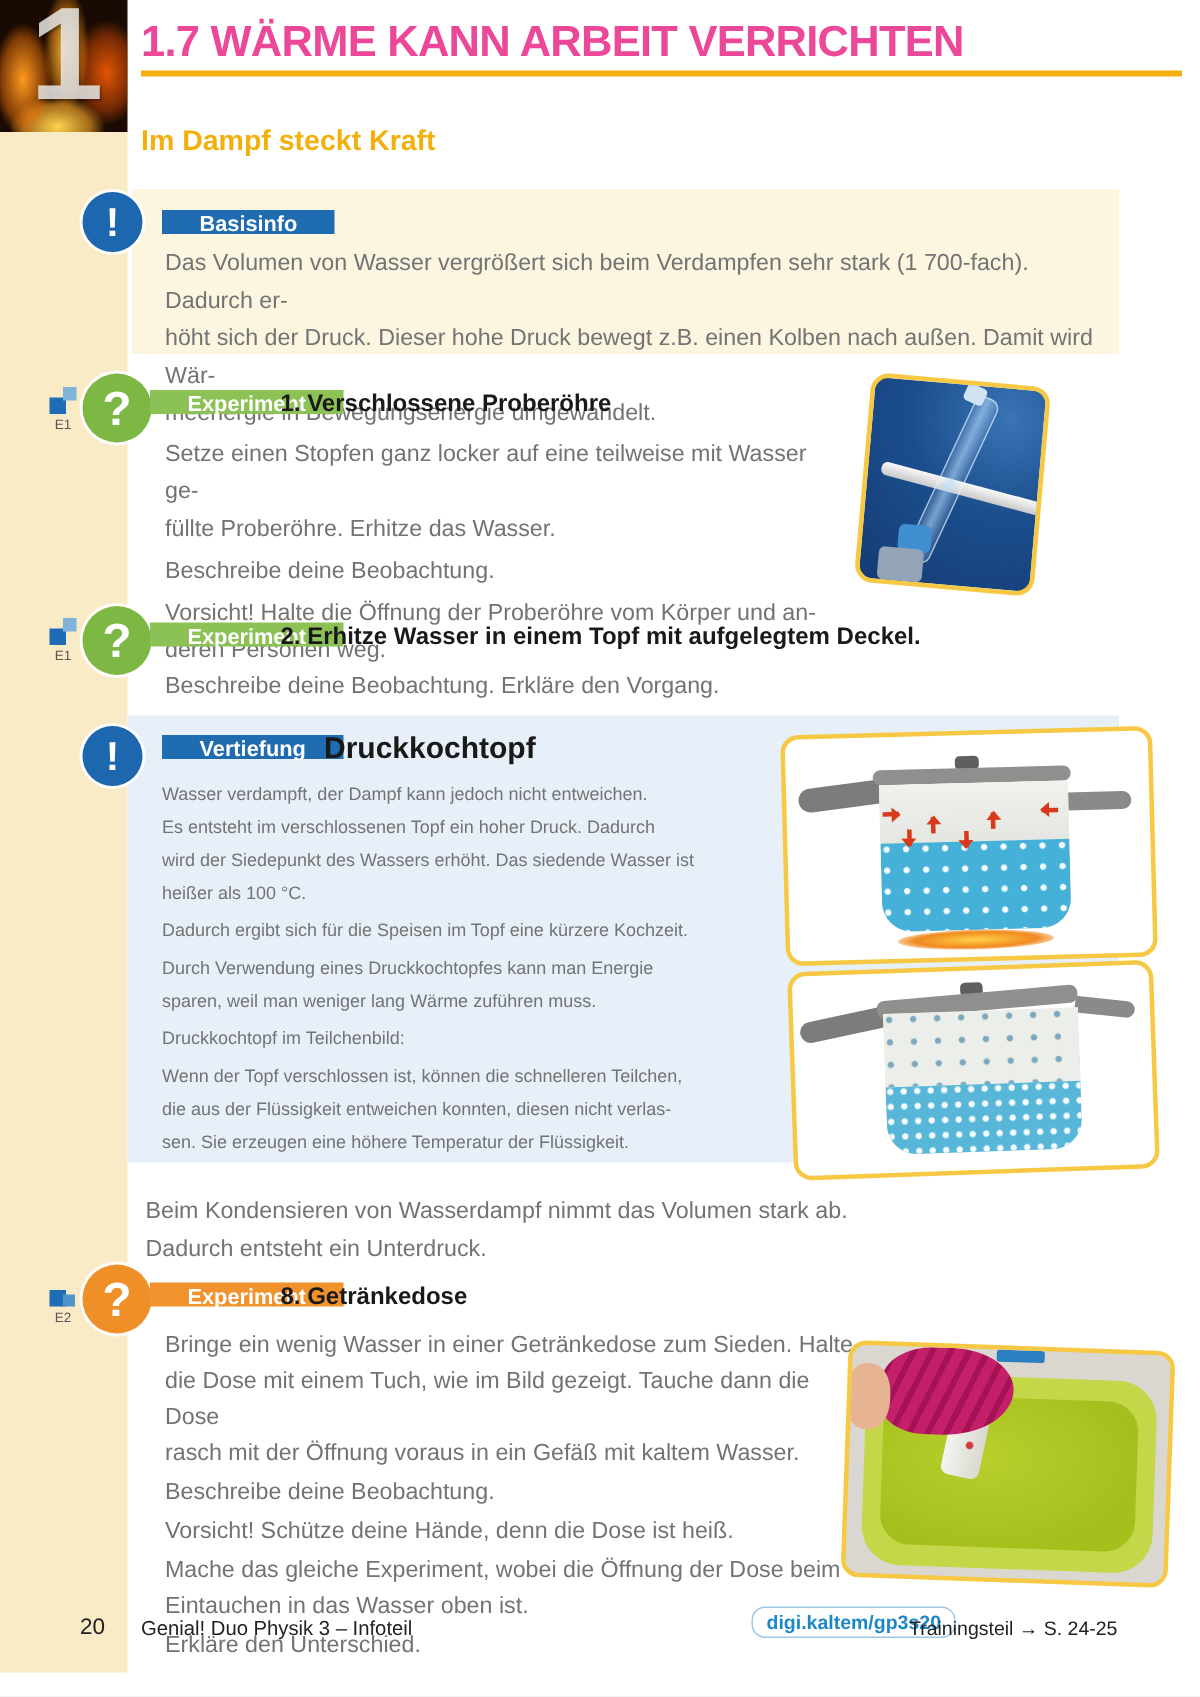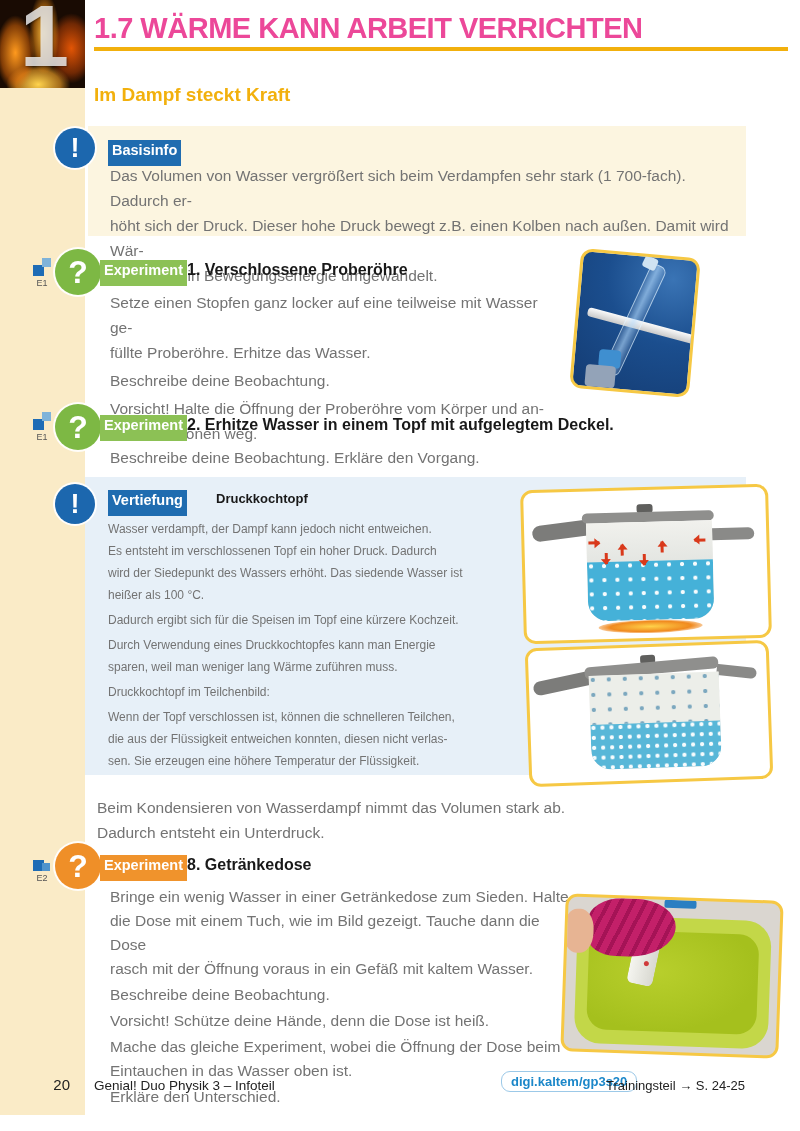--- a/index.html
+++ b/index.html
@@ -30,21 +30,21 @@
   .box-vertiefung{left:85px;top:477px;width:661px;height:298px;background:#e7f0f8;}
 
   .round-icon{border-radius:50%;text-align:center;color:#fff;font-weight:bold;
     box-shadow:0 0 0 2px rgba(255,255,255,.9);}
   .icon-excl{width:40px;height:40px;line-height:40px;font-size:27px;background:#1c67ae;}
   .icon-q{width:46px;height:46px;line-height:46px;font-size:32px;}
   .icon-q.green{background:#7db844;}
   .icon-q.orange{background:#ef8f28;}
 
   .badge{display:inline-block;color:#fff;font-weight:bold;font-size:14.5px;line-height:20px;
-    padding:0 4px;height:26px;}
+    padding:0 25px;height:16px;}
   .badge.blue{background:#1f6cb0;}
   .badge.green{background:#8cc155;}
   .badge.orange{background:#f0932c;}
 
   .sec-title{font-size:16px;font-weight:bold;color:#191919;line-height:20px;white-space:nowrap;}
 
   .para{white-space:pre-line;font-size:15.5px;line-height:25px;color:#737373;margin:0 0 3px 0;}
   .para.tight{font-size:12px;line-height:22px;margin:0 0 3px 0;}
 
   
@@ -170,21 +170,21 @@
   <div class="abs round-icon icon-q green" style="left:55px;top:404px;">?</div>
   <div class="abs badge green" style="left:100px;top:415px;">Experiment</div>
   <div class="abs sec-title" style="left:187px;top:415px;">2. Erhitze Wasser in einem Topf mit aufgelegtem Deckel.</div>
   <div class="abs" style="left:110px;top:445px;width:452px;">
     <p class="para">Beschreibe deine Beobachtung. Erkläre den Vorgang.</p>
   </div>
 
   <div class="abs box-vertiefung"></div>
   <div class="abs round-icon icon-excl" style="left:55px;top:484px;">!</div>
   <div class="abs badge blue" style="left:108px;top:490px;">Vertiefung</div>
-  <div class="abs sec-title" style="left:216px;top:489px;font-size:13px;">Druckkochtopf</div>
+  <div class="abs sec-title" style="left:216px;top:489px;font-size:20px;">Druckkochtopf</div>
   <div class="abs" style="left:108px;top:518px;width:404px;">
     <p class="para tight">Wasser verdampft, der Dampf kann jedoch nicht entweichen.
 Es entsteht im verschlossenen Topf ein hoher Druck. Dadurch
 wird der Siedepunkt des Wassers erhöht. Das siedende Wasser ist
 heißer als 100 °C.</p>
     <p class="para tight">Dadurch ergibt sich für die Speisen im Topf eine kürzere Kochzeit.</p>
     <p class="para tight">Durch Verwendung eines Druckkochtopfes kann man Energie
 sparen, weil man weniger lang Wärme zuführen muss.</p>
     <p class="para tight">Druckkochtopf im Teilchenbild:</p>
     <p class="para tight">Wenn der Topf verschlossen ist, können die schnelleren Teilchen,

